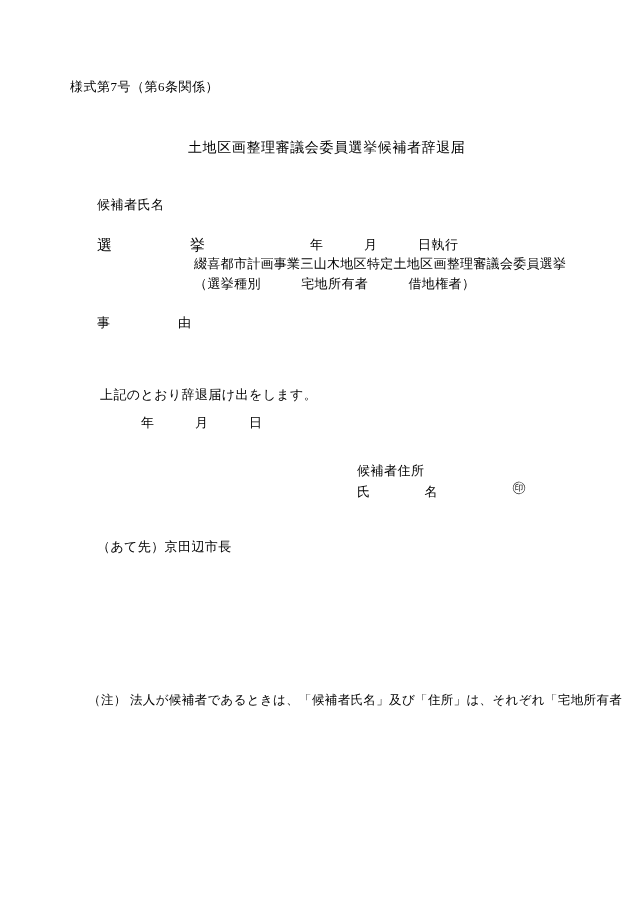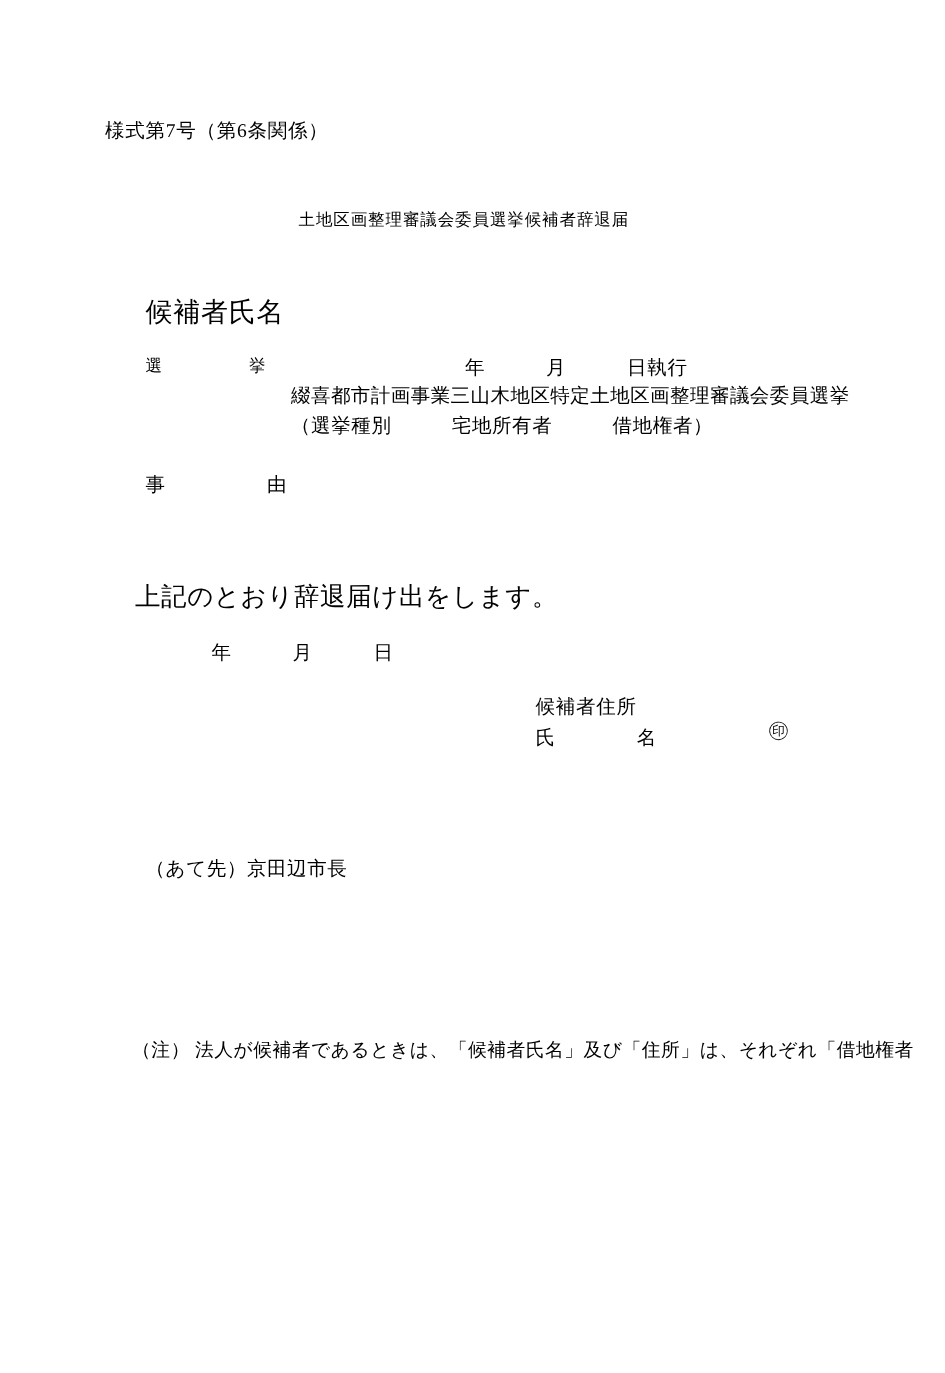--- a/index.html
+++ b/index.html
@@ -24,35 +24,35 @@
     position: absolute;
     white-space: pre;
   }
   .form-no {
     left: 70px;
     top: 78px;
     font-size: 13px;
     letter-spacing: 0.5px;
   }
   .doc-title {
-    left: 199px;
+    left: 188px;
     top: 139px;
-    font-size: 11px;
+    font-size: 14px;
     letter-spacing: 0.6px;
   }
   .label-candidate-name {
     left: 97px;
     top: 196px;
-    font-size: 18px;
+    font-size: 13px;
     letter-spacing: 0.5px;
   }
   .label-election {
     left: 97px;
     top: 236px;
-    font-size: 11px;
+    font-size: 15px;
     letter-spacing: 0.5px;
   }
   .election-date {
     left: 310px;
     top: 236px;
     font-size: 13px;
     letter-spacing: 0.5px;
     text-align: center;
   }
   .election-name {
@@ -68,28 +68,28 @@
     letter-spacing: 0.4px;
   }
   .label-reason {
     left: 97px;
     top: 314px;
     font-size: 13px;
     letter-spacing: 0.5px;
     font-family: Liberation Serif, serif;
   }
   .statement {
-    left: 90px;
+    left: 100px;
     top: 386px;
-    font-size: 17px;
+    font-size: 13px;
     letter-spacing: 0.4px;
   }
   .sign-date {
     left: 141px;
-    top: 426px;
+    top: 414px;
     font-size: 13px;
     letter-spacing: 0.5px;
     font-family: Liberation Mono, monospace;
   }
   .addr-label {
     left: 357px;
     top: 462px;
     font-size: 13px;
     letter-spacing: 0.5px;
     font-family: Liberation Serif, serif;
@@ -104,21 +104,20 @@
     left: 512px;
     top: 481px;
     font-size: 14px;
     line-height: 1;
   }
   .addressee {
     left: 97px;
     top: 538px;
     font-size: 13px;
     letter-spacing: 0.4px;
-    margin-top: 32px;
   }
   .note-marker {
     left: 88px;
     top: 692px;
     font-size: 12.5px;
     letter-spacing: 0.4px;
   }
   .note-line1 {
     left: 130px;
     top: 692px;
@@ -154,15 +153,15 @@
 
   <div class="abs sign-date">年　　　月　　　日</div>
 
   <div class="abs addr-label">候補者住所</div>
   <div class="abs name-label">氏　　　　名</div>
   <div class="abs seal-mark">㊞</div>
 
   <div class="abs addressee">（あて先）京田辺市長</div>
 
   <div class="abs note-marker">（注）</div>
-  <div class="abs note-line1">法人が候補者であるときは、「候補者氏名」及び「住所」は、それぞれ「借地権者</div>
+  <div class="abs note-line1">法人が候補者であるときは、「候補者氏名」及び「住所」は、それぞれ「宅地所有者</div>
 
 </div>
 
 </body></html>

